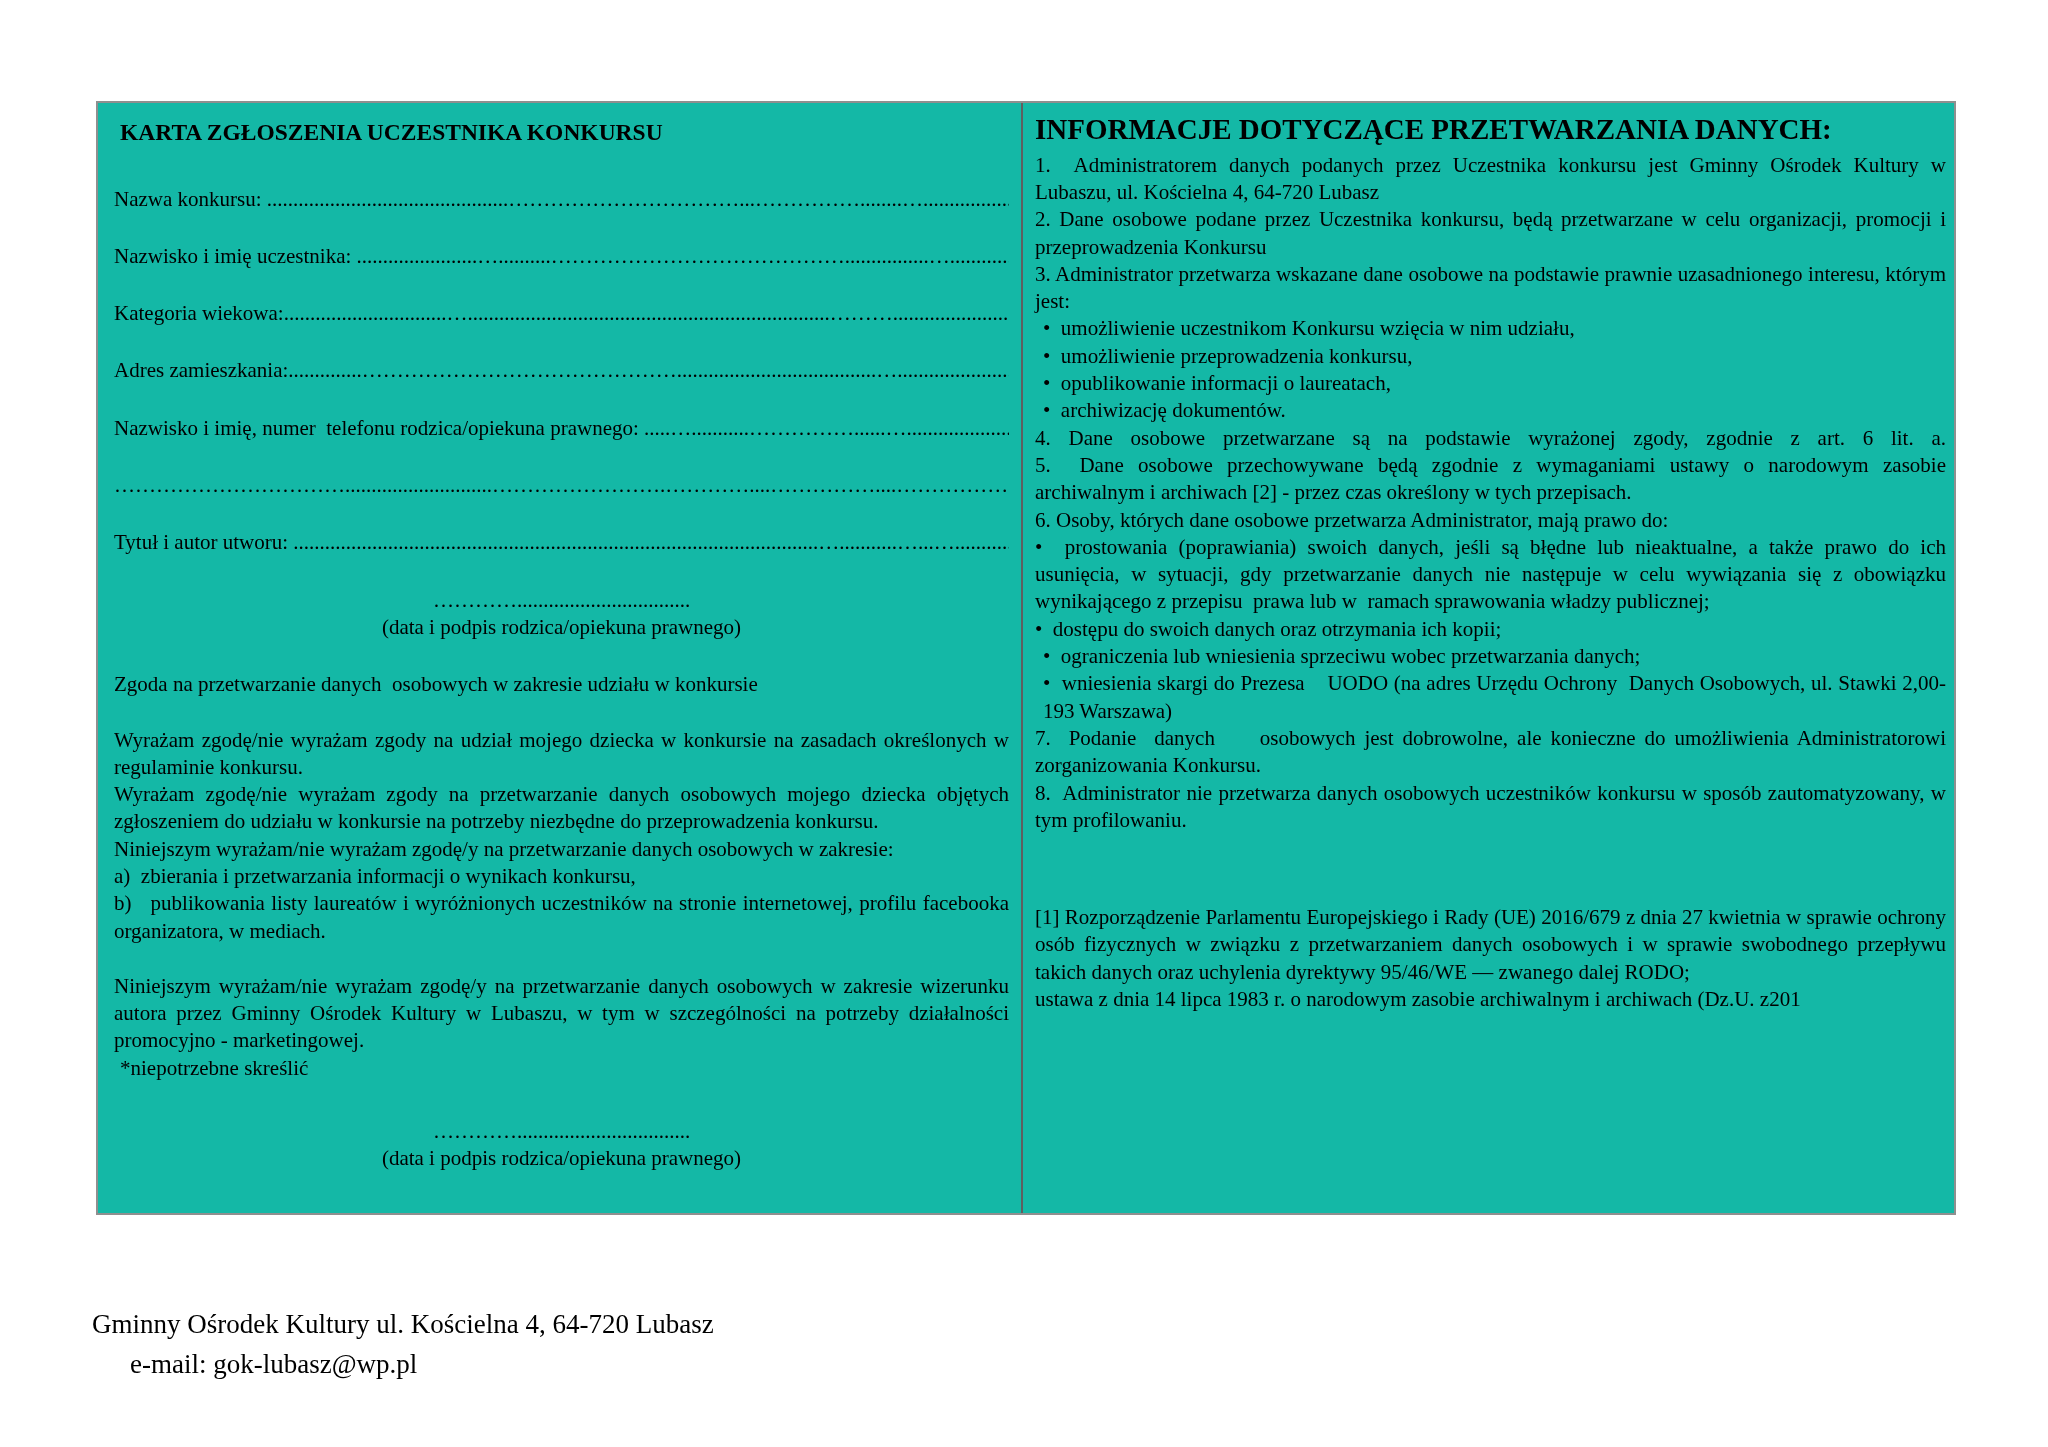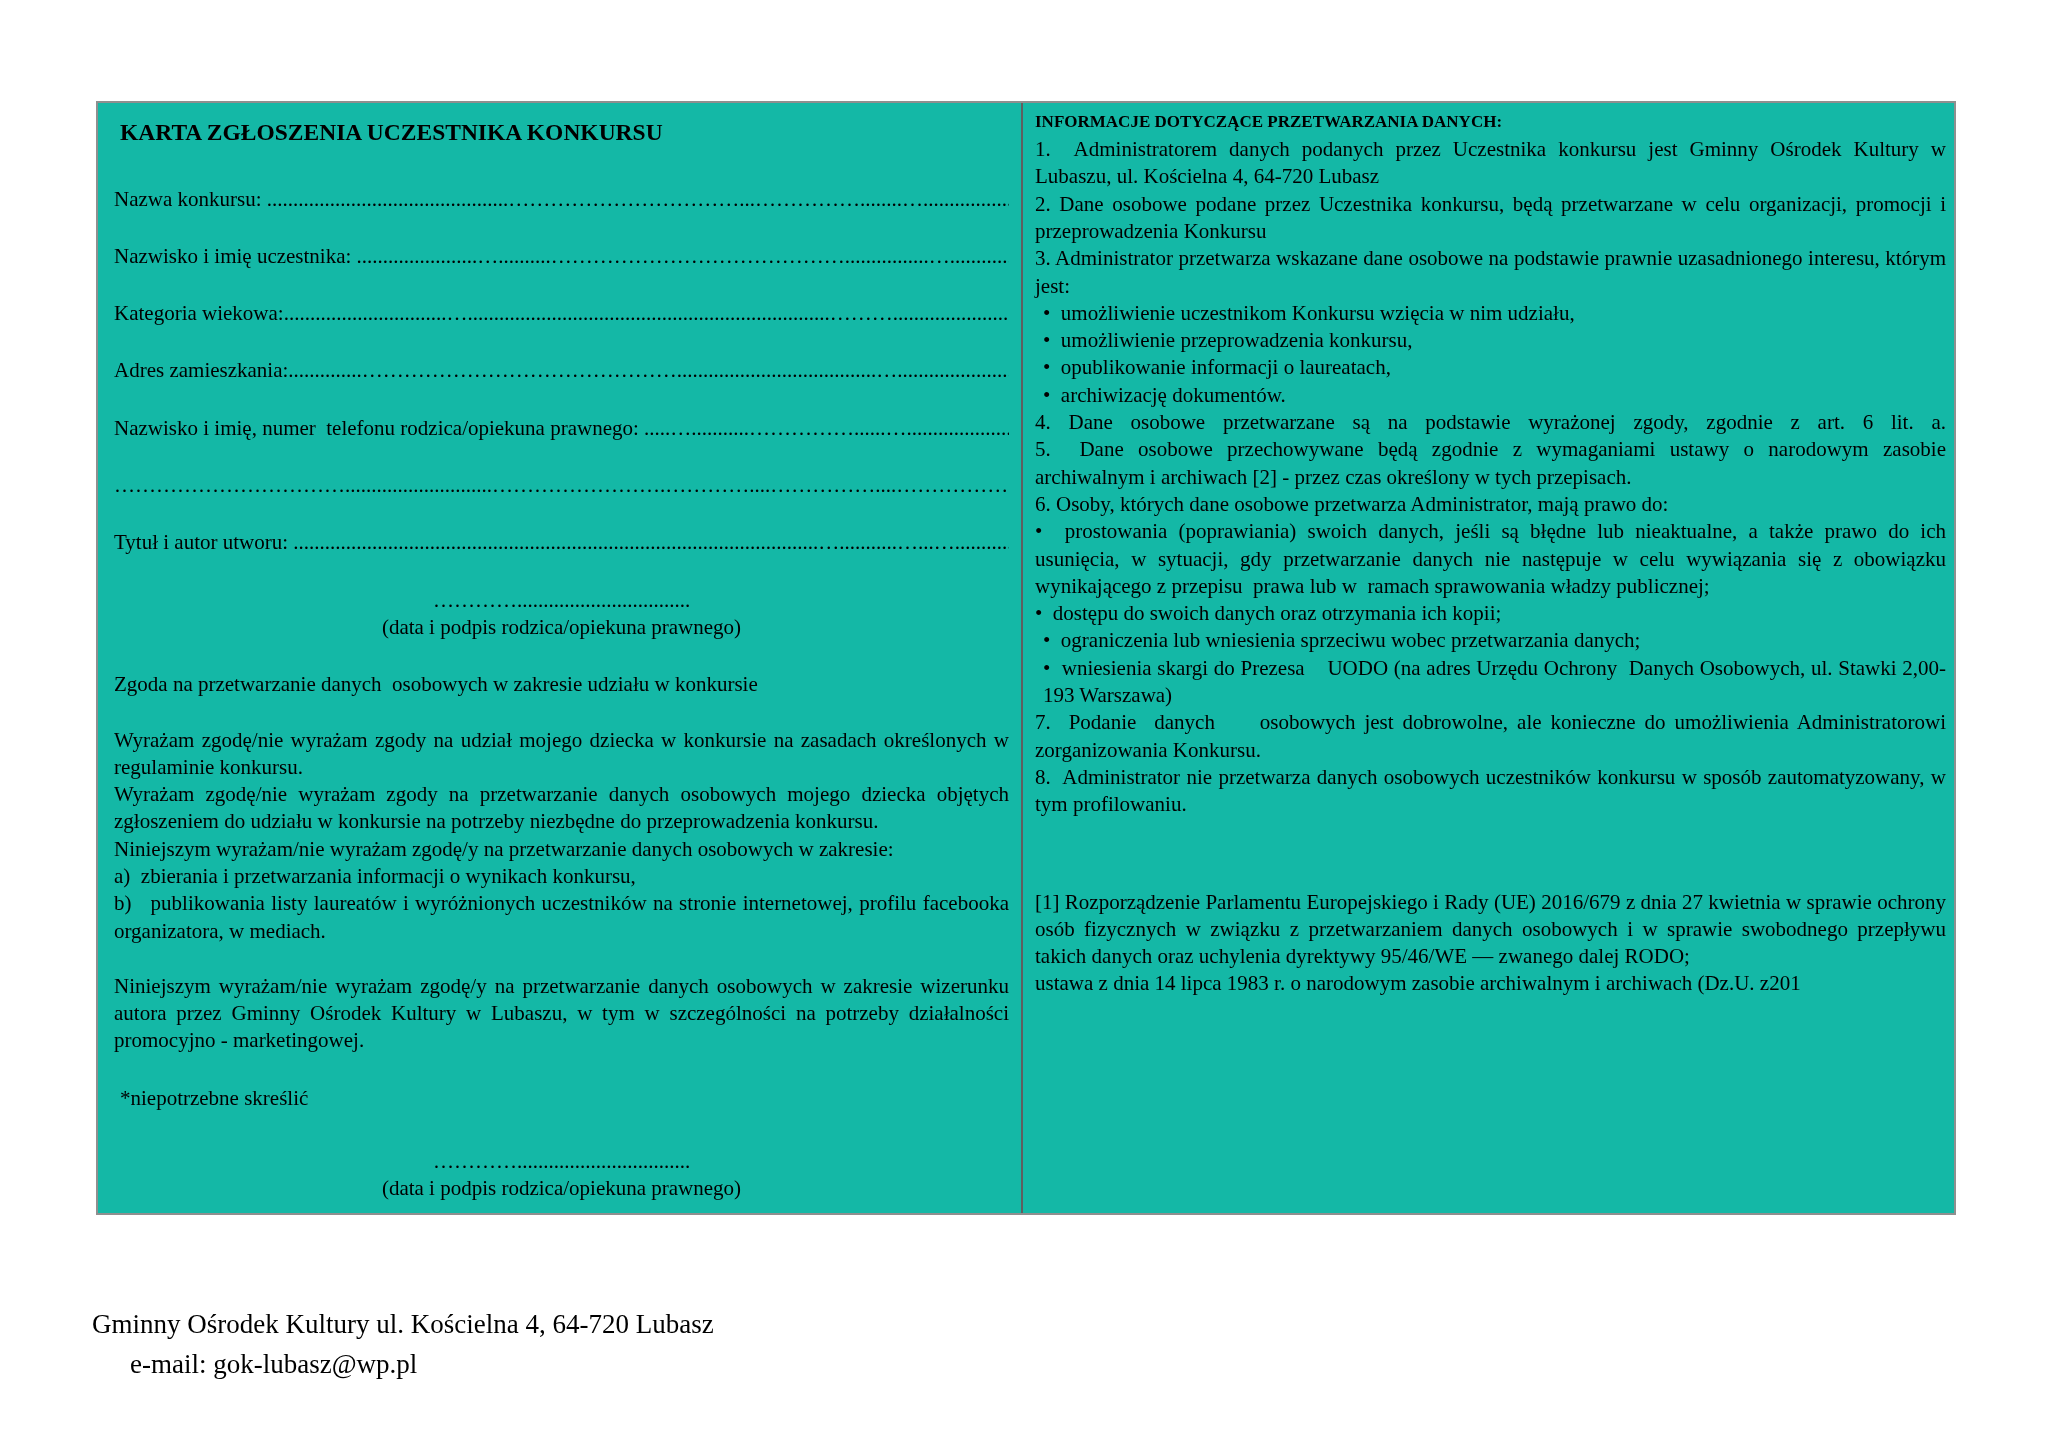--- a/index.html
+++ b/index.html
@@ -11,32 +11,32 @@
   }
   .sheet{position:absolute;inset:0;background:#fff;}
   .form-table{
     position:absolute;left:96px;top:101px;width:1860px;height:1114px;
     border:2px solid #8f8f8f;box-sizing:border-box;display:flex;background:#14b8a6;
   }
   .cell{box-sizing:border-box;overflow:hidden;}
   .cell-left{width:925px;border-right:2px solid #5f5f5f;padding:12px 12px 0 16px;}
   .cell-right{flex:1;padding:8px 8px 0 12px;}
   .doc-title{font-weight:bold;font-size:23.5px;padding-left:6px;margin:2px 0 38px 0;white-space:nowrap;}
-  .rtitle{font-weight:bold;font-size:17px;margin:0 0 3px 0;white-space:nowrap;}
+  .rtitle{font-weight:bold;font-size:29px;margin:0 0 3px 0;white-space:nowrap;}
   .field{white-space:pre;overflow:hidden;margin-bottom:30px;}
   .para{text-align:justify;margin:0;}
   .stretch{text-align-last:justify;}
   .indent-sm{padding-left:8px;}
   .gap-top{margin-top:28px;}
   .gap-top-lg{margin-top:30px;}
   .fn-gap{margin-top:70px;}
   .sig{width:100%;text-align:center;margin-top:10px;}
   .sig .dots{white-space:pre;}
   .sig2{margin-top:36px;}
-  .footnote{margin-top:30px;padding-left:6px;}
+  .footnote{padding-left:6px;}
   .footer{position:absolute;left:92px;top:1306px;font-size:27px;line-height:1.35;}
   .footer .line2{margin-left:38px;margin-top:4px;}
 </style>
 </head>
 <body>
 
 <div class="sheet">
 
   <div class="form-table">
 

